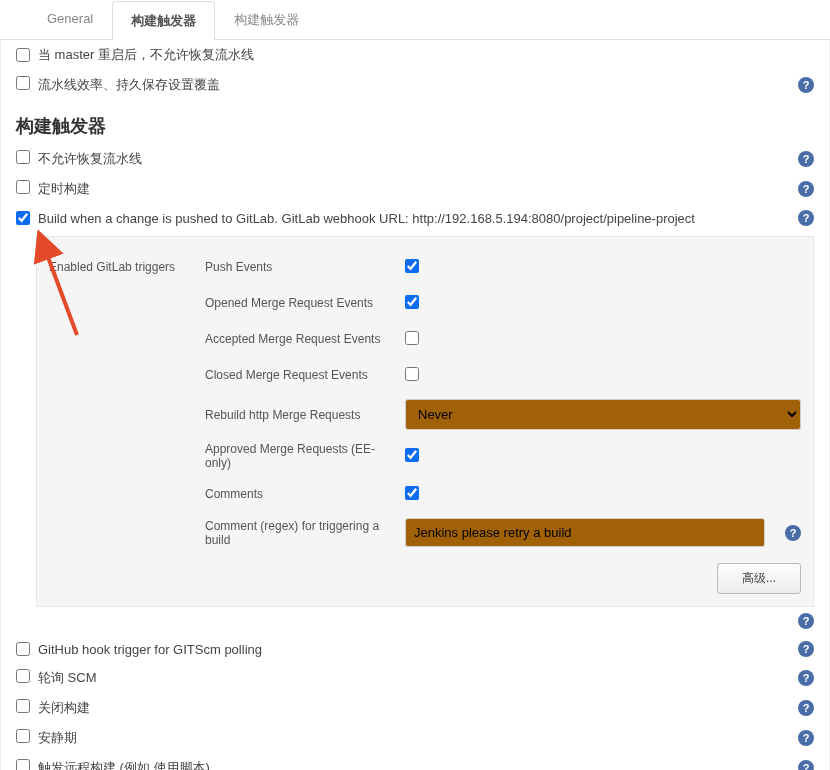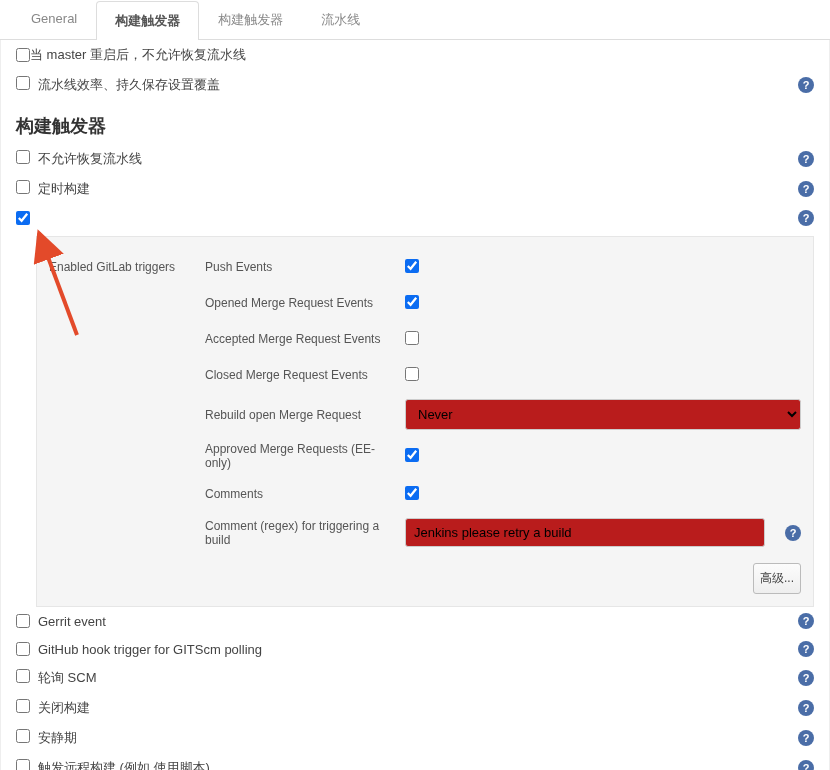--- a/index.html
+++ b/index.html
@@ -1,45 +1,44 @@
 <!DOCTYPE html>
 <html><head>
   <meta charset="utf-8">
   <style>
     * { box-sizing: border-box; margin: 0; padding: 0; }
     body { font-family: "Helvetica Neue", Arial, sans-serif; font-size: 13px; color: #333; background: #fff; width: 830px; }
-    .tabs { display: flex; border-bottom: 1px solid #ddd; padding-left: 12px; }
+    .tabs { display: flex; border-bottom: 1px solid #ddd; padding-left: 28px; }
     .tab { padding: 10px 18px; color: #888; cursor: pointer; border: 1px solid transparent; border-bottom: none; }
     .tab.active { color: #555; border-color: #ddd; background: #fff; border-radius: 4px 4px 0 0; position: relative; top: 1px; font-weight: 600; }
     .section { padding: 0 15px 15px 15px; border: 1px solid #eee; border-top: none; }
-    .checkbox-row { display: flex; align-items: center; padding: 6px 0; }
+    .checkbox-row { display: flex; align-items: center; padding: 6px 0; gap: 8px; }
     input[type="checkbox"] { width: 14px; height: 14px; cursor: pointer; accent-color: #0b6cf2; flex-shrink: 0; }
     .help-icon { margin-left: auto; width: 16px; height: 16px; border-radius: 50%; background: #4a6da7; color: #fff; font-size: 11px; font-weight: bold; display: flex; align-items: center; justify-content: center; cursor: pointer; flex-shrink: 0; }
     .sect-head { font-size: 18px; font-weight: 600; color: #333; padding: 14px 0 6px 0; }
     .nested { background: #f5f5f5; margin: 4px 0 0 20px; padding: 12px; border: 1px solid #e6e6e6; }
     .arrow { position: absolute; pointer-events: none; }
     .nested-row { display: flex; align-items: center; padding: 6px 0; min-height: 36px; }
     .nested-label { width: 156px; color: #555; font-size: 12px; padding-right: 4px; flex-shrink: 0; }
     .nested-sub { width: 200px; color: #555; font-size: 12px; padding-right: 4px; }
     .nested-ctrl { flex: 1; }
-    select, input[type="text"] { width: 100%; padding: 6px 8px; border: 1px solid #ccc; border-radius: 3px; font-size: 13px; background: #b91c1c; }
+    select, input[type="text"] { width: 100%; padding: 6px 8px; border: 1px solid #ccc; border-radius: 3px; font-size: 13px; background: #a16207; }
     .adv-row { display: flex; justify-content: flex-end; padding: 10px 0 0 0; }
-    .btn { padding: 6px 6px; border: 1px solid #bbb; background: linear-gradient(#fcfcfc,#eee); border-radius: 3px; cursor: pointer; font-size: 12px; color: #444; }
+    .btn { padding: 6px 24px; border: 1px solid #bbb; background: linear-gradient(#fcfcfc,#eee); border-radius: 3px; cursor: pointer; font-size: 12px; color: #444; }
     .lbl { color: #444; }
     .lbl-wrap { display: flex; gap: 8px; align-items: flex-start; flex: 1; }
     .rel { position: relative; }
   </style>
 </head>
 <body>
 
 <div class="tabs">
   <div class="tab">General</div>
   <div class="tab active">构建触发器</div>
   <div class="tab">构建触发器</div>
-  <div class="tab">流水线</div>
 </div>
 
 <div class="section">
   <div class="checkbox-row">
     <input type="checkbox" style="">
     <span class="lbl">当 master 重启后，不允许恢复流水线</span>
   </div>
   <div class="checkbox-row">
     <div class="lbl-wrap">
       <input type="checkbox" style="">
@@ -60,20 +59,21 @@
   <div class="checkbox-row">
     <div class="lbl-wrap">
       <input type="checkbox" style="">
       <span class="lbl">定时构建</span>
     </div>
     <div class="help-icon">?</div>
   </div>
   <div class="checkbox-row">
     <div class="lbl-wrap">
       <input type="checkbox" checked="" style="">
+      <span class="lbl">Build when a change is pushed to GitLab. GitLab webhook URL: http://192.168.5.194:8080/project/pipeline-project</span>
     </div>
     <div class="help-icon">?</div>
   </div>
 
   <div class="nested rel">
     <svg class="arrow" style="left:-8px; top:-12px;" width="60" height="120">
       <defs>
           <marker id="ah" markerWidth="8" markerHeight="8" refX="7" refY="4" orient="auto">
             <path d="M0,0 L8,4 L0,8 Z" fill="#e34a2a"></path>
           </marker>
@@ -95,21 +95,21 @@
       <div class="nested-sub">Accepted Merge Request Events</div>
       <div class="nested-ctrl"><input type="checkbox" style=""></div>
     </div>
     <div class="nested-row">
       <div class="nested-label"></div>
       <div class="nested-sub">Closed Merge Request Events</div>
       <div class="nested-ctrl"><input type="checkbox" style=""></div>
     </div>
     <div class="nested-row">
       <div class="nested-label"></div>
-      <div class="nested-sub">Rebuild open Merge Request</div>
+      <div class="nested-sub">Rebuild http Merge Requests</div>
       <div class="nested-ctrl">
         <select>
           <option>Never</option>
         </select>
       </div>
     </div>
     <div class="nested-row">
       <div class="nested-label"></div>
       <div class="nested-sub">Approved Merge Requests (EE-only)</div>
       <div class="nested-ctrl"><input type="checkbox" checked="" style=""></div>
@@ -126,24 +126,20 @@
         <input type="text" value="Jenkins please retry a build" style="">
         <div class="help-icon">?</div>
       </div>
     </div>
     <div class="adv-row">
       <button class="btn">高级...</button>
     </div>
   </div>
 
   <div class="checkbox-row">
-    <div class="lbl-wrap">
-      <input type="checkbox" style="">
-      <span class="lbl">Gerrit event</span>
-    </div>
     <div class="help-icon">?</div>
   </div>
   <div class="checkbox-row">
     <div class="lbl-wrap">
       <input type="checkbox" style="">
       <span class="lbl">GitHub hook trigger for GITScm polling</span>
     </div>
     <div class="help-icon">?</div>
   </div>
   <div class="checkbox-row">

